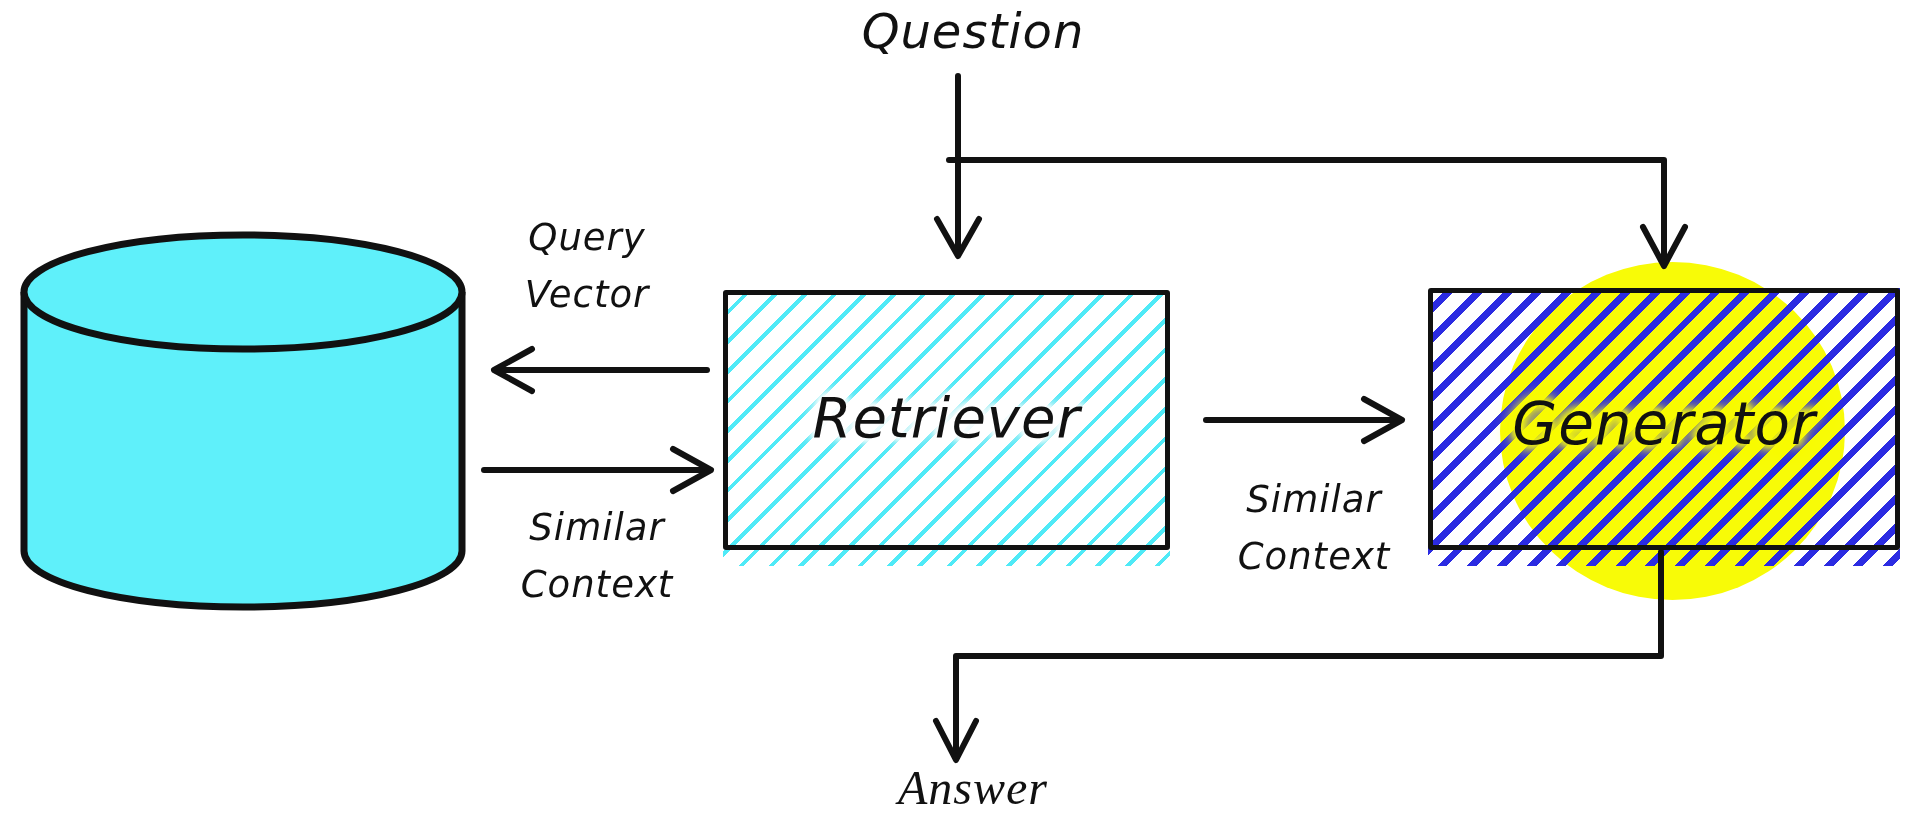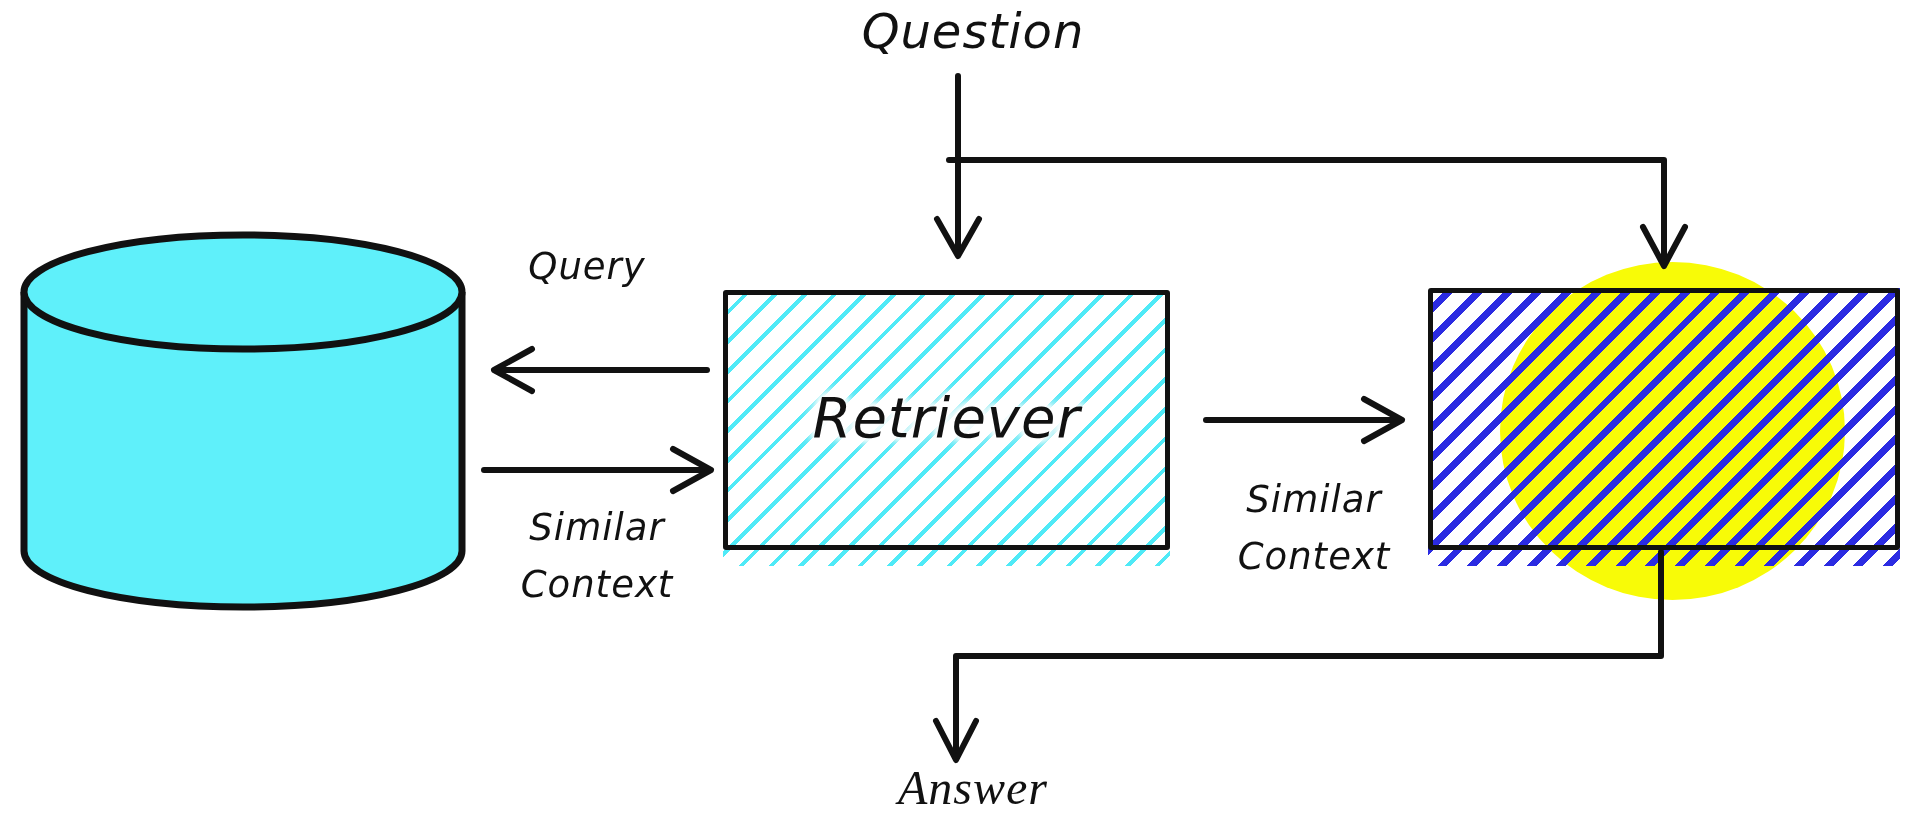--- a/index.html
+++ b/index.html
@@ -48,20 +48,21 @@
 
   <div class="node-box retriever-box">
     <div class="hatch"></div>
     <div class="border"></div>
     <div class="box-label f56">Retriever</div>
   </div>
 
   <div class="node-box generator-box">
     <div class="hatch"></div>
     <div class="border"></div>
+    <div class="box-label f58">Generator</div>
   </div>
 
   <svg class="overlay" viewBox="0 0 1920 840">
     <g>
       <path class="db-shape" d="M 24 292 L 24 551 A 219 56 0 0 0 462 551 L 462 292"></path>
       <ellipse class="db-shape" cx="243" cy="292" rx="219" ry="57"></ellipse>
     </g>
 
     <g>
       <path class="stroke" d="M 958 76 L 958 254"></path>
@@ -92,20 +93,21 @@
       <path class="stroke" d="M 1661 552 L 1661 656 L 956 656 L 956 757"></path>
       <path class="stroke" d="M 936 721 L 956 760 L 976 721"></path>
     </g>
   </svg>
 
 
   <div class="lbl f48" style="left:973px;top:31px;">Question</div>
 
   <div class="lbl f44" style="left:587px;top:266px;">
     <span class="ln">Query</span>
+    <span class="ln">Vector</span>
   </div>
 
   <div class="lbl f44" style="left:597px;top:556px;">
     <span class="ln">Similar</span>
     <span class="ln">Context</span>
   </div>
 
   <div class="lbl f44" style="left:1314px;top:528px;">
     <span class="ln">Similar</span>
     <span class="ln">Context</span>

